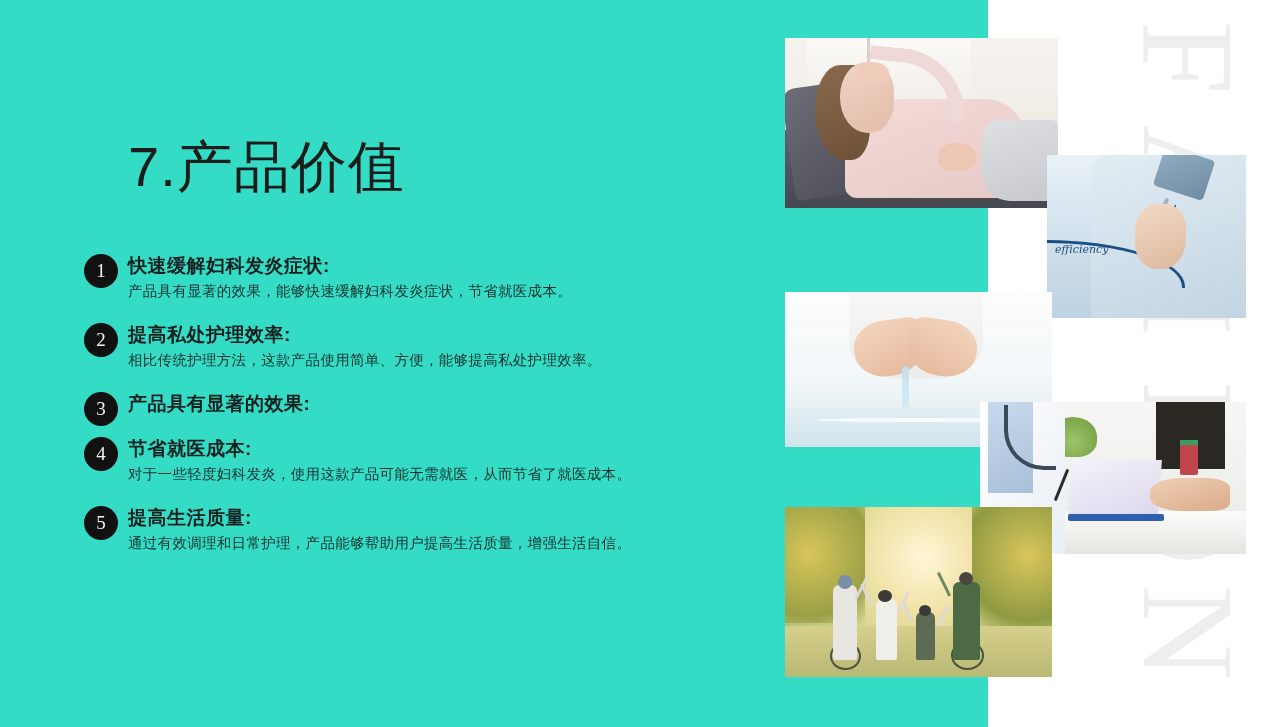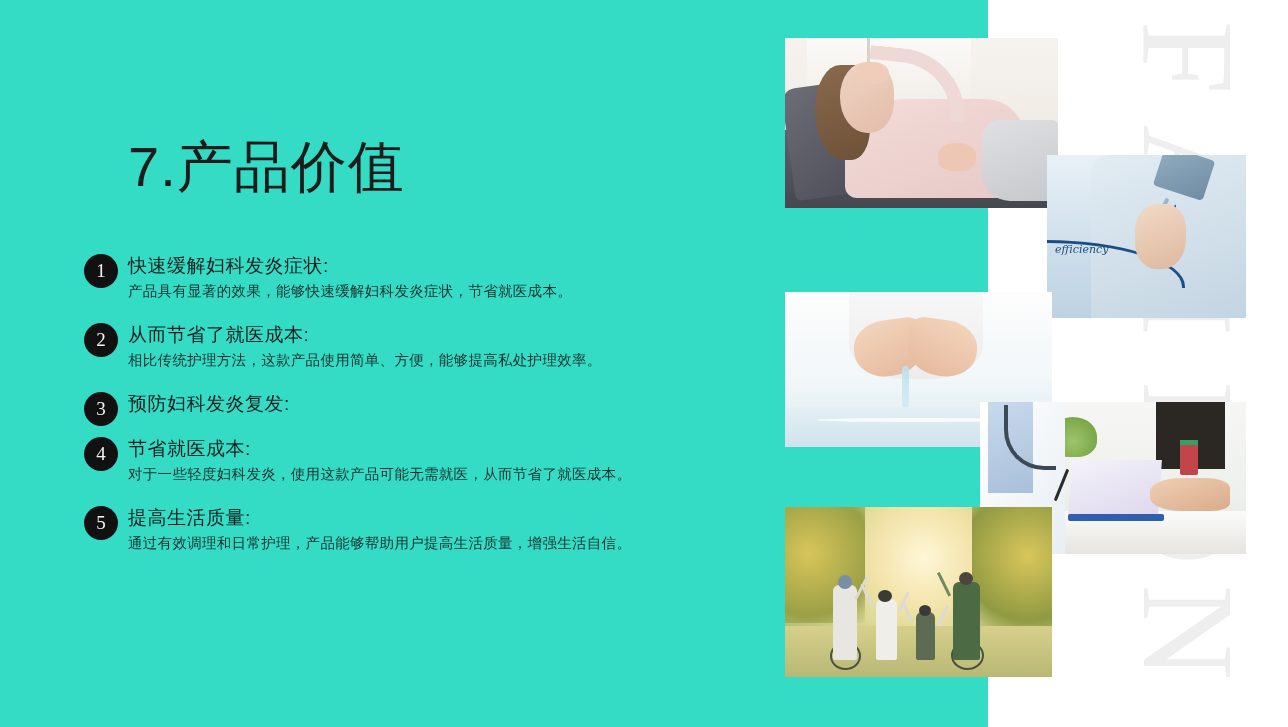--- a/index.html
+++ b/index.html
@@ -99,21 +99,21 @@
     font-weight: 400;
     display: flex;
     align-items: center;
     justify-content: center;
     font-family: "Liberation Serif", "DejaVu Serif", serif;
   }
   .item-heading {
     font-size: 19px;
     line-height: 1.28;
     color: #14201f;
-    font-weight: 400;
+    font-weight: 700;
     margin: 2px 0 4px 0;
     letter-spacing: 0.5px;
   }
   .item-desc {
     font-size: 14.5px;
     line-height: 1.35;
     color: #16312e;
     font-weight: 400;
     letter-spacing: 0.3px;
     white-space: nowrap;
@@ -408,27 +408,27 @@
   <div id="value-list">
 
     <div class="value-item">
       <div class="item-badge">1</div>
       <div class="item-heading">快速缓解妇科发炎症状:</div>
       <div class="item-desc">产品具有显著的效果，能够快速缓解妇科发炎症状，节省就医成本。</div>
     </div>
 
     <div class="value-item">
       <div class="item-badge">2</div>
-      <div class="item-heading">从而节省了就医成本:</div>
+      <div class="item-heading">提高私处护理效率:</div>
       <div class="item-desc">相比传统护理方法，这款产品使用简单、方便，能够提高私处护理效率。</div>
     </div>
 
     <div class="value-item">
       <div class="item-badge">3</div>
-      <div class="item-heading">预防妇科发炎复发:</div>
+      <div class="item-heading">产品具有显著的效果:</div>
     </div>
 
     <div class="value-item">
       <div class="item-badge">4</div>
       <div class="item-heading">节省就医成本:</div>
       <div class="item-desc">对于一些轻度妇科发炎，使用这款产品可能无需就医，从而节省了就医成本。</div>
     </div>
 
     <div class="value-item">
       <div class="item-badge">5</div>

